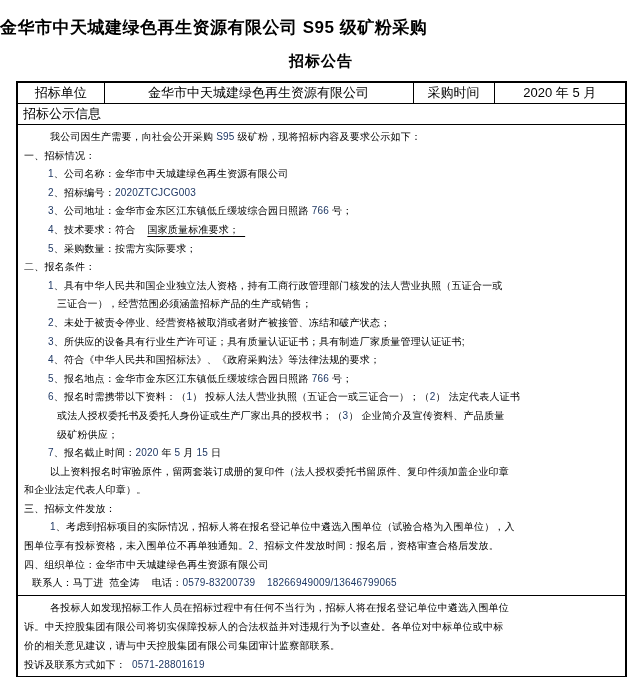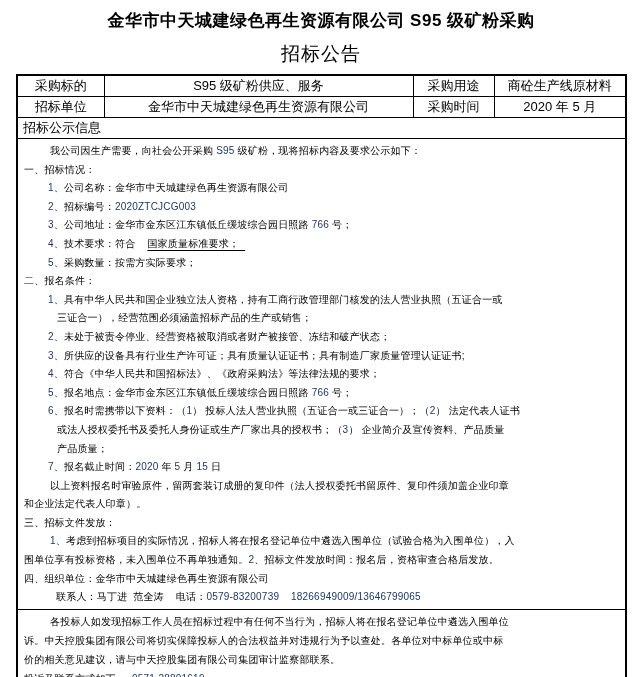--- a/index.html
+++ b/index.html
@@ -3,69 +3,63 @@
 <meta charset="utf-8">
 <style>
   * { margin:0; padding:0; box-sizing:border-box; }
   html,body { background:#fff; }
   body {
     width:642px; height:677px;
     font-family:"Liberation Sans", sans-serif;
     color:#000; overflow:hidden;
   }
   .doc-title {
-    text-align:center; font-weight:bold; font-size:17px;
-    padding-top:10px; line-height:22px; letter-spacing:0.5px;
+    font-weight:bold; font-size:17px;
+    padding-top:17px; line-height:22px; letter-spacing:0.5px;
   }
   .doc-subtitle {
-    text-align:center; font-weight:normal; font-size:19px;
+    text-align:center; font-weight:bold; font-size:15px;
     margin-top:12px; line-height:20px; letter-spacing:1px;
   }
   table.main {
     border-collapse:collapse; table-layout:fixed;
     margin:10px 0 0 16px; width:609px;
     border:2px solid #000;
   }
   table.main td {
     border:1px solid #000; font-size:13px; overflow:hidden;
   }
   .hdr-row td { height:18px; text-align:center; vertical-align:middle; padding:1px 2px; }
   .section-row td { height:18px; text-align:left; vertical-align:middle; padding:1px 5px; }
   .body-cell { height:463px; vertical-align:top; padding:3px 4px 2px 6px; }
   .complaint-cell { height:73px; vertical-align:top; padding:2px 4px 2px 6px; }
   .line { white-space:pre; font-size:10px; line-height:18.6px; letter-spacing:0.2px; }
   .complaint-cell .line { line-height:19px; }
   .p-indent { padding-left:26px; }
   .item { padding-left:24px; }
   .cont { padding-left:33px; }
   .flush { padding-left:0; }
-  .contact { padding-left:8px;margin-left:24px; }
+  .contact { padding-left:8px; }
   .latin { color:var(--latin-color,#1f3864); }
   .u { text-decoration:underline; text-underline-offset:3px;padding-left:12px; }
 </style>
 </head>
 <body>
 
 <div class="doc-title">金华市中天城建绿色再生资源有限公司 S95 级矿粉采购</div>
 <div class="doc-subtitle">招标公告</div>
 
 <table class="main">
   <colgroup>
     <col style="width:87px">
       <col style="width:309px">
       <col style="width:81px">
       <col style="width:132px">
   </colgroup>
   <tbody>
-      <tr class="hdr-row">
-    <td>采购标的</td>
-    <td>S95 级矿粉供应、服务</td>
-    <td>采购用途</td>
-    <td>商砼生产线原材料</td>
-  </tr>
   <tr class="hdr-row">
     <td>招标单位</td>
     <td>金华市中天城建绿色再生资源有限公司</td>
     <td>采购时间</td>
     <td>2020 年 5 月</td>
   </tr>
   <tr class="section-row">
     <td colspan="4">招标公示信息</td>
   </tr>
   <tr>
@@ -79,21 +73,21 @@
           <div class="line item"><span class="latin">5</span>、采购数量：按需方实际要求；</div>
           <div class="line flush">二、报名条件：</div>
           <div class="line item"><span class="latin">1</span>、具有中华人民共和国企业独立法人资格，持有工商行政管理部门核发的法人营业执照（五证合一或</div>
           <div class="line cont">三证合一），经营范围必须涵盖招标产品的生产或销售；</div>
           <div class="line item"><span class="latin">2</span>、未处于被责令停业、经营资格被取消或者财产被接管、冻结和破产状态；</div>
           <div class="line item"><span class="latin">3</span>、所供应的设备具有行业生产许可证；具有质量认证证书；具有制造厂家质量管理认证证书;</div>
           <div class="line item"><span class="latin">4</span>、符合《中华人民共和国招标法》、《政府采购法》等法律法规的要求；</div>
           <div class="line item"><span class="latin">5</span>、报名地点：金华市金东区江东镇低丘缓坡综合园日照路 <span class="latin">766</span> 号；</div>
           <div class="line item"><span class="latin">6</span>、报名时需携带以下资料：（<span class="latin">1</span>） 投标人法人营业执照（五证合一或三证合一）；（<span class="latin">2</span>） 法定代表人证书</div>
           <div class="line cont">或法人授权委托书及委托人身份证或生产厂家出具的授权书；（<span class="latin">3</span>） 企业简介及宣传资料、产品质量</div>
-          <div class="line cont">产品质量；</div>
+          <div class="line cont">级矿粉供应；</div>
           <div class="line item"><span class="latin">7</span>、报名截止时间：<span class="latin">2020</span> 年 <span class="latin">5</span> 月 <span class="latin">15</span> 日</div>
           <div class="line p-indent">以上资料报名时审验原件，留两套装订成册的复印件（法人授权委托书留原件、复印件须加盖企业印章</div>
           <div class="line flush">和企业法定代表人印章）。</div>
           <div class="line flush">三、招标文件发放：</div>
           <div class="line p-indent"><span class="latin">1</span>、考虑到招标项目的实际情况，招标人将在报名登记单位中遴选入围单位（试验合格为入围单位），入</div>
           <div class="line flush">围单位享有投标资格，未入围单位不再单独通知。<span class="latin">2</span>、招标文件发放时间：报名后，资格审查合格后发放。</div>
           <div class="line flush">四、组织单位：金华市中天城建绿色再生资源有限公司</div>
           <div class="line contact">联系人：马丁进  范全涛    电话：<span class="latin">0579-83200739</span>    <span class="latin">18266949009/13646799065</span></div>
         </td>
   </tr>

